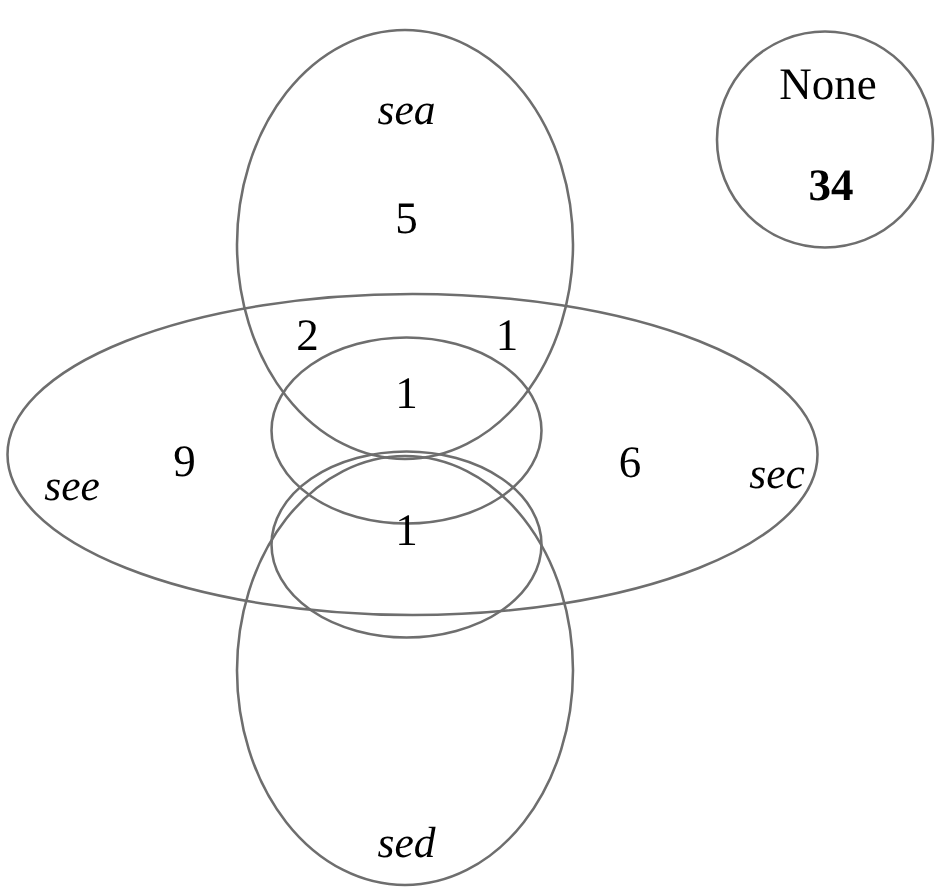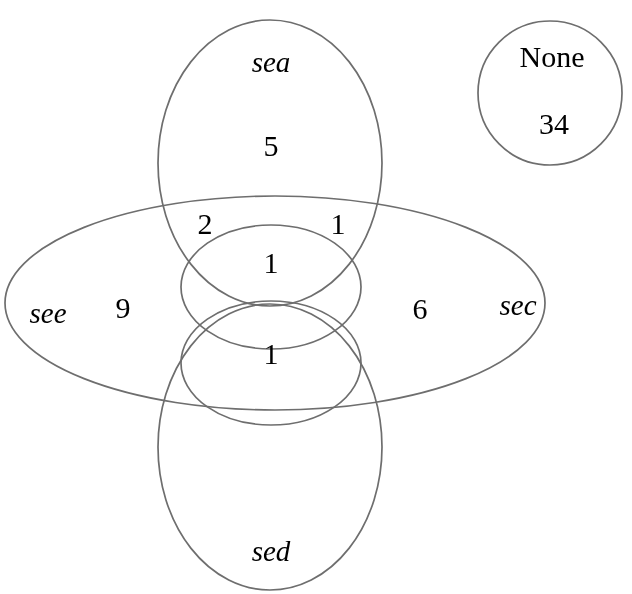--- a/index.html
+++ b/index.html
@@ -35,20 +35,21 @@
     font-family: "Liberation Serif", "DejaVu Serif", serif;
     color: #000000;
     white-space: nowrap;
     line-height: 1;
     transform: translate(-50%, -50%);
     text-align: center;
   }
   .set-name {
     font-style: italic;
     font-size: 29px;
+    margin-top: 12px;
   }
   .count {
     font-style: normal;
     font-size: 30px;
   }
   .none-title {
     font-style: normal;
     font-size: 30px;
   }
 </style>
@@ -89,15 +90,15 @@
   <div class="lbl count" style="left:271px; top:263px;">1</div>
 
   <div class="lbl count" style="left:271px; top:354px;">1</div>
 
   <div class="lbl count" style="left:123px; top:308px;">9</div>
 
   <div class="lbl count" style="left:420px; top:309px;">6</div>
 
   <div class="lbl none-title" style="left:552px; top:57px;">None</div>
 
-  <div class="lbl count" style="left:554px; top:124px;">34</div>
+  <div class="lbl count" style="left:554px; top:124px;font-weight:bold;">34</div>
 
 </div>
 
 </body></html>

